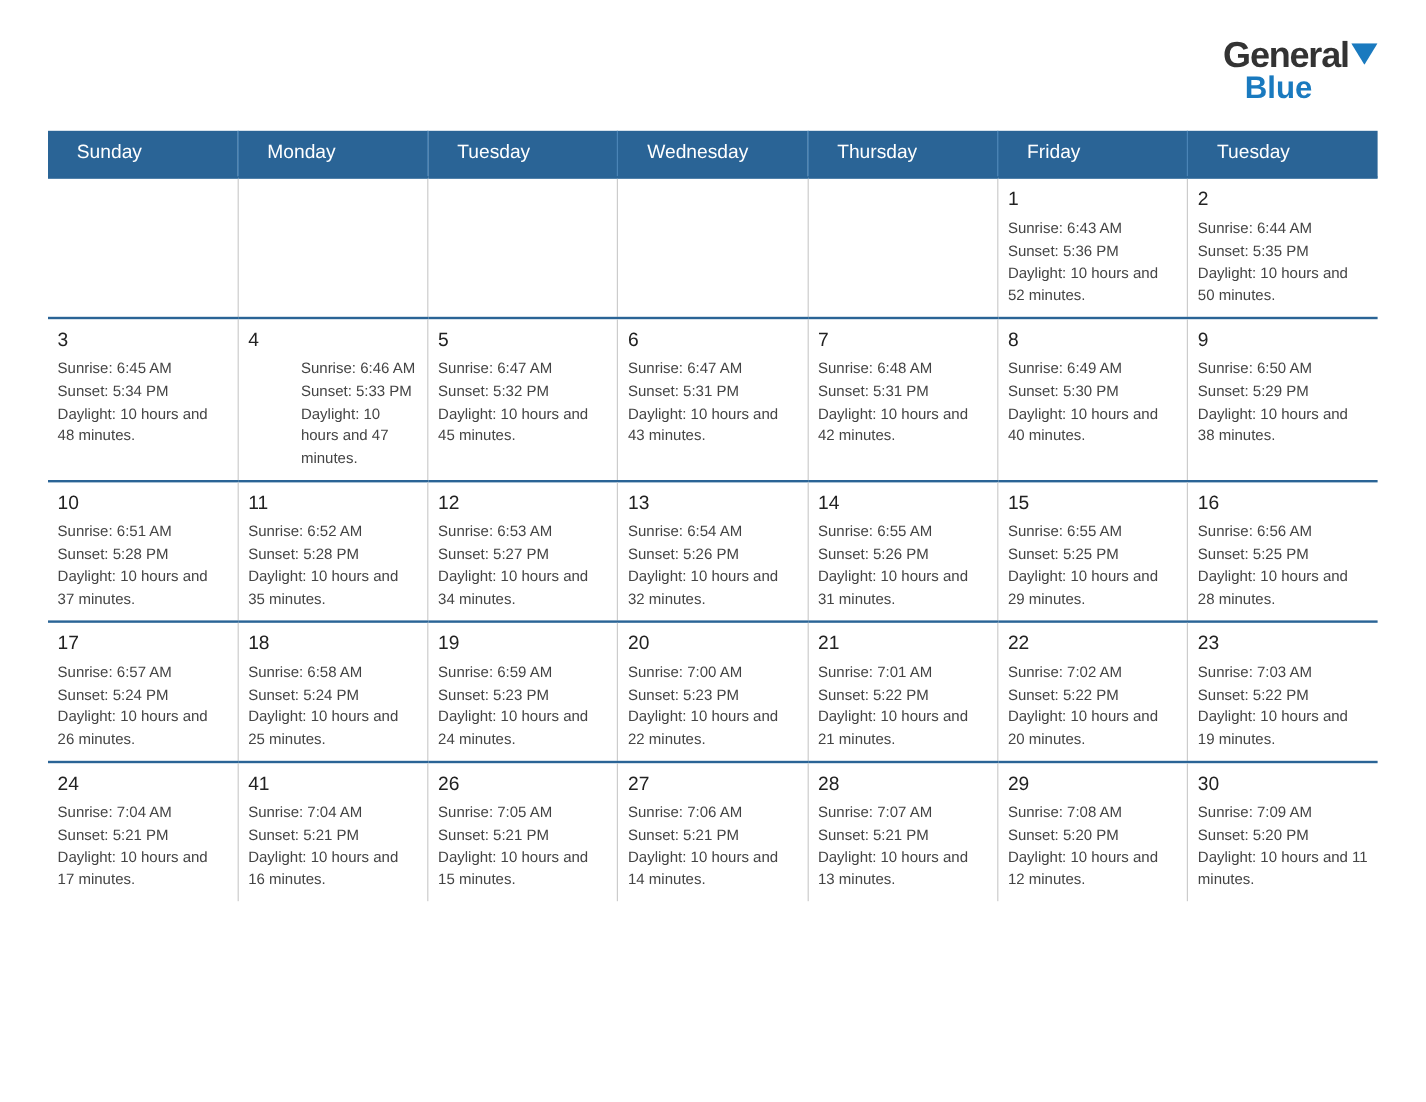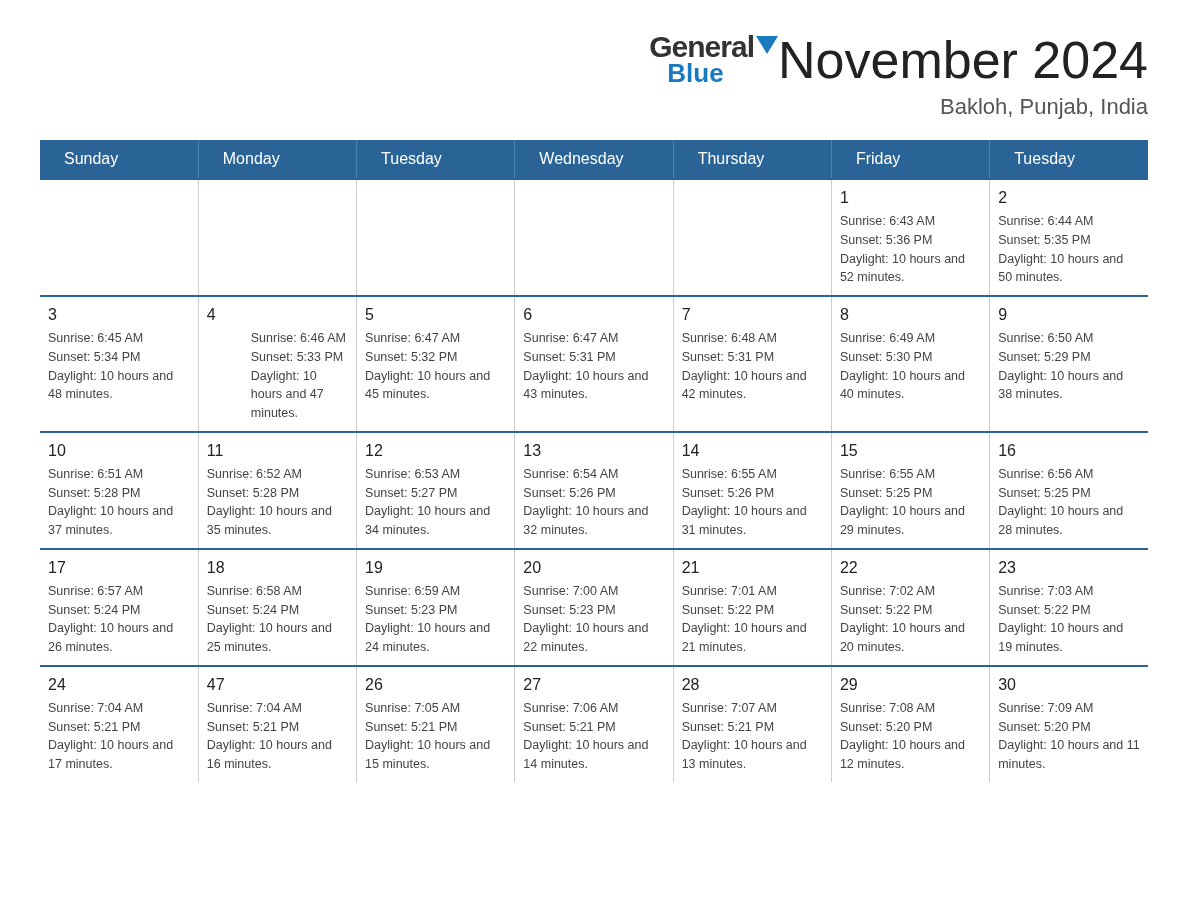--- a/index.html
+++ b/index.html
@@ -86,24 +86,20 @@
 <div class="header-area">
   <div class="logo-area">
     <div style="display:flex; align-items:center;">
       <span style="font-size:30px; font-weight:bold; color:#333; letter-spacing:-1px;">General</span>
       <svg width="22" height="18" viewBox="0 0 22 18" style="margin-left:2px; margin-top:-4px;">
         <polygon points="0,0 22,0 11,18" fill="#1a7abf"></polygon>
       </svg>
     </div>
     <div style="font-size:26px; font-weight:bold; color:#1a7abf; margin-top:-6px; margin-left:18px;">Blue</div>
   </div>
-  <div class="title-area">
-    <h1>November 2024</h1>
-    <h2>Bakloh, Punjab, India</h2>
-  </div>
 </div>
 
 <table class="calendar">
   <thead>
     <tr>
     <th>Sunday</th>
         <th>Monday</th>
         <th>Tuesday</th>
         <th>Wednesday</th>
         <th>Thursday</th>
@@ -264,21 +260,21 @@
         </td>
       </tr>
       <tr>
         <td>
           <span class="day-num">24</span>
           <div class="day-info" style="white-space: pre-line;">Sunrise: 7:04 AM
 Sunset: 5:21 PM
 Daylight: 10 hours and 17 minutes.</div>
         </td>
         <td>
-          <span class="day-num">47</span>
+          <span class="day-num">41</span>
           <div class="day-info" style="white-space: pre-line;">Sunrise: 7:04 AM
 Sunset: 5:21 PM
 Daylight: 10 hours and 16 minutes.</div>
         </td>
         <td>
           <span class="day-num">26</span>
           <div class="day-info" style="white-space: pre-line;">Sunrise: 7:05 AM
 Sunset: 5:21 PM
 Daylight: 10 hours and 15 minutes.</div>
         </td>

